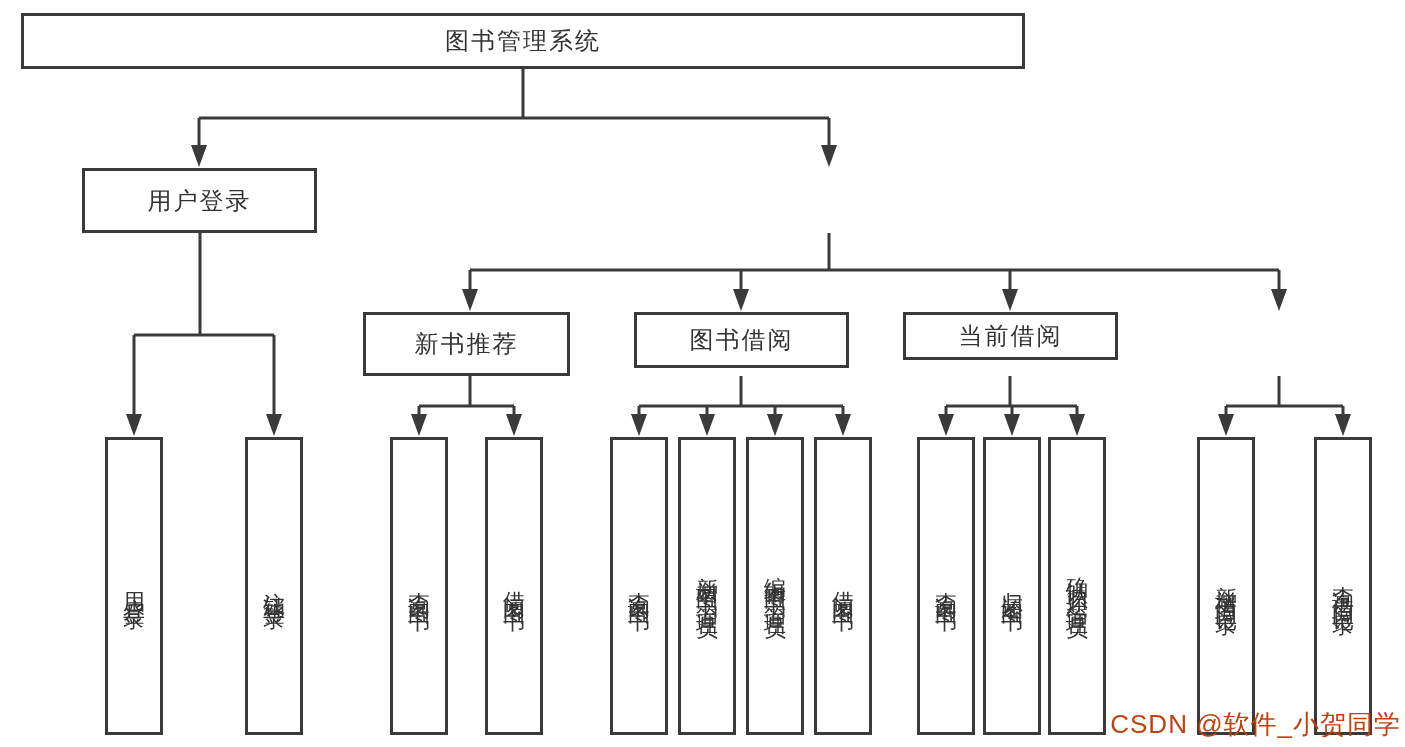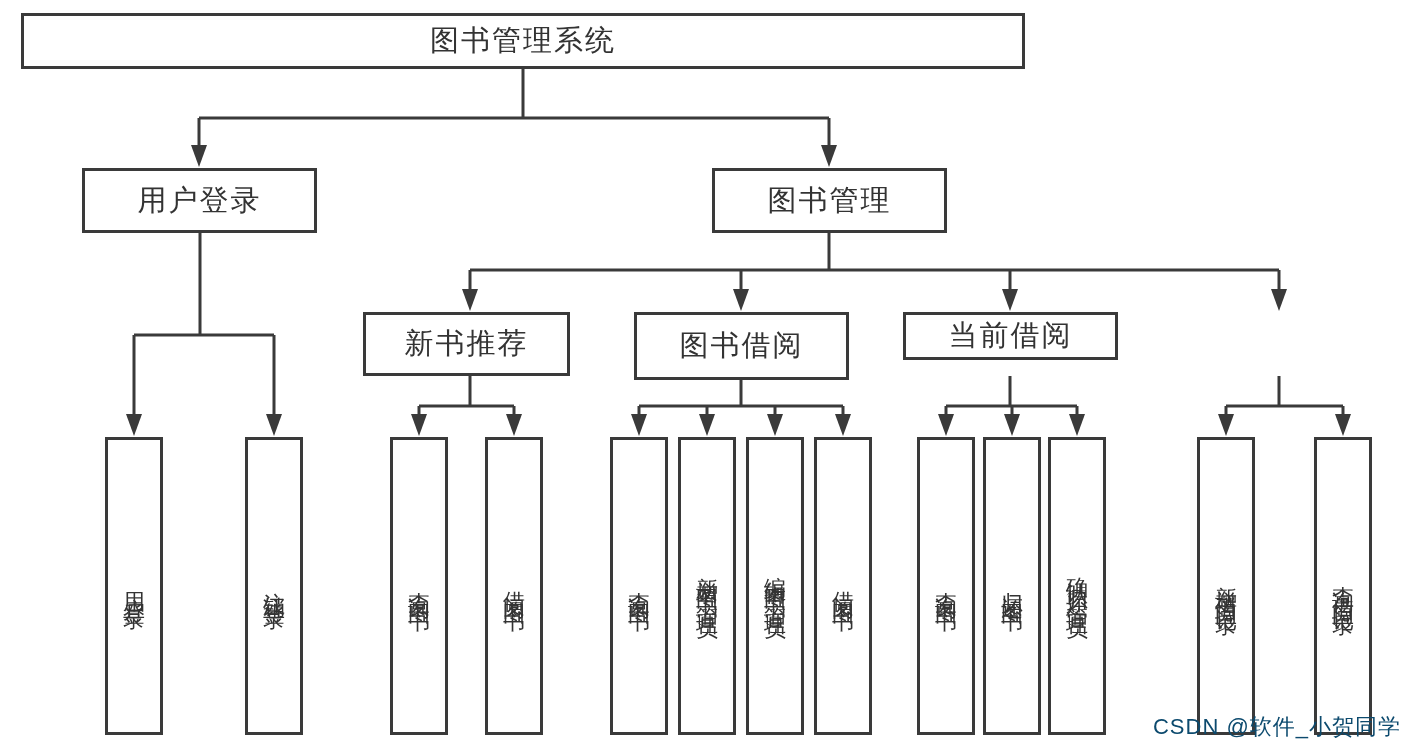--- a/index.html
+++ b/index.html
@@ -27,37 +27,37 @@
     position: absolute;
     box-sizing: border-box;
     border: 3px solid #3a3a3a;
     background: #ffffff;
     display: flex;
     align-items: center;
     justify-content: center;
     color: #333333;
   }
   .hbox span {
-    font-size: 29px;
+    font-size: 24px;
     letter-spacing: 2px;
     white-space: nowrap;
   }
   .leaf span {
     writing-mode: vertical-rl;
     text-orientation: mixed;
     font-size: 22px;
     letter-spacing: 6px;
     line-height: 1;
   }
   .watermark {
     position: absolute;
     right: 4px;
     bottom: 5px;
-    font-size: 22px;
-    color: #0c4a6e;
+    font-size: 26px;
+    color: #c2410c;
     letter-spacing: 1px;
     white-space: nowrap;
   }
 </style>
 </head>
 <body>
 
 <div class="canvas">
 
   <svg class="connectors" viewBox="0 0 1405 747" xmlns="http://www.w3.org/2000/svg">
@@ -100,28 +100,25 @@
     </g>
   </svg>
 
   <div class="node hbox" style="left:21px;top:13px;width:1004px;height:56px">
     <span>图书管理系统</span>
   </div>
 
   <div class="node hbox" style="left:82px;top:168px;width:235px;height:65px">
     <span>用户登录</span>
   </div>
-  <div class="node hbox" style="left:712px;top:168px;width:235px;height:65px">
-    <span>图书管理</span>
-  </div>
 
   <div class="node hbox" style="left:363px;top:312px;width:207px;height:64px">
     <span>新书推荐</span>
   </div>
-  <div class="node hbox" style="left:634px;top:312px;width:215px;height:68px">
+  <div class="node hbox" style="left:634px;top:312px;width:215px;height:56px">
     <span>图书借阅</span>
   </div>
   <div class="node hbox" style="left:903px;top:312px;width:215px;height:48px">
     <span>当前借阅</span>
   </div>
 
   <div class="node leaf" style="left:105px;top:437px;width:58px;height:298px">
     <span>用户登录</span>
   </div>
   <div class="node leaf" style="left:245px;top:437px;width:58px;height:298px">

